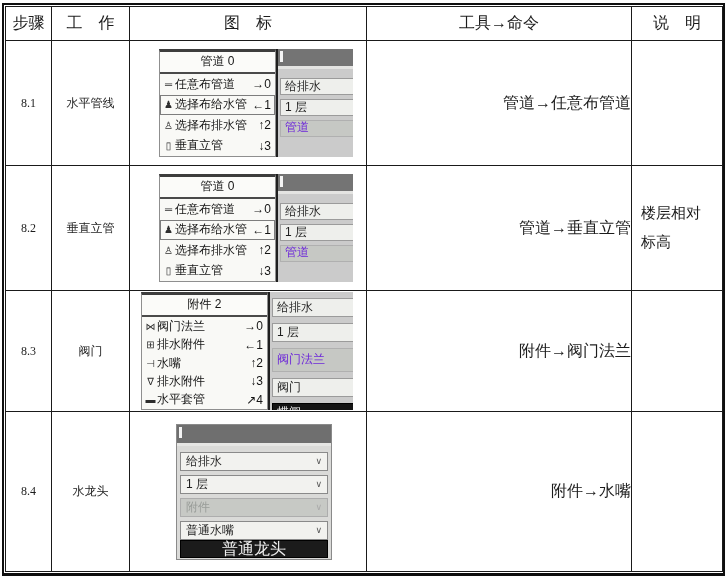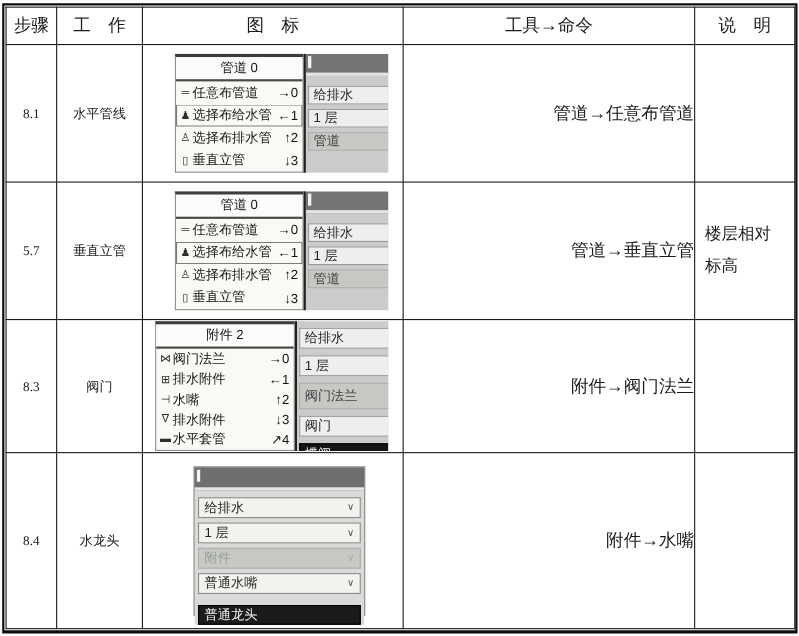--- a/index.html
+++ b/index.html
@@ -36,37 +36,37 @@
   
   .panel{flex:1;border-left:2px solid #1f1f1f;background:#cbcbcb;overflow:hidden;
          display:flex;flex-direction:column;font-size:12px;}
   .panel-titlebar{height:20px;background:#747474;border-bottom:3px solid #e4e4e2;
                   position:relative;flex-shrink:0;}
   .grip{position:absolute;left:2px;top:2px;width:3px;height:11px;background:#f4f4f4;}
   .pbox{height:17px;line-height:15px;background:#eeefec;border:1px solid #9b9b9b;border-right:none;
         margin:4px 0 0 2px;padding:0 4px;color:#1e1e1e;white-space:nowrap;}
   .pbox.first{margin-top:9px;}
   .pbox.cut{margin-top:-5px;}
-  .pbox.disabled{background:#c6c8c4;color:#404040;border-color:#b0b0b0;}
+  .pbox.disabled{background:#c6c8c4;color:#6d28d9;border-color:#b0b0b0;font-family:Liberation Mono, monospace;}
   .pbox.selected{background:#141414;color:#f1f1f1;border-color:#000;}
   .shot-attach .pbox{height:19px;line-height:17px;margin-top:6px;}
   .shot-attach .pbox.disabled{height:24px;line-height:22px;}
 
   
   .shot-faucet{width:156px;height:136px;margin-left:46px;background:#bdbdbb;
                border:1px solid #8a8a8a;display:flex;flex-direction:column;}
   .f-titlebar{height:21px;background:#6f6f6f;position:relative;border-bottom:3px solid #e6e6e4;flex-shrink:0;}
   .f-body{flex:1;background:#dadad8;padding:2px 3px 0;}
   .combo{display:flex;align-items:center;height:19px;background:#f2f2ef;border:1px solid #8a8a8a;
          margin-top:4px;padding:0 5px;font-size:12px;color:#1e1e1e;}
   .combo.disabled{background:#c7c9c5;color:#999d99;border-color:#adadad;gap:17px;}
   .chev{margin-left:auto;font-size:9px;color:#555;}
   .combo.disabled .chev{color:#aaa;}
   .f-selected{height:18px;line-height:16px;background:#1b1b1b;color:#f0f0f0;border:1px solid #000;
-              margin-top:10px;padding:0 5px;font-size:12px;}
+              margin-top:0;padding:0 5px;font-size:16px;text-align:center;}
 </style>
 </head>
 <body>
 
 <div class="page">
   <div class="tbl-wrap">
     <table class="tbl">
       <colgroup>
           <col class="c1">
           <col class="c2">
@@ -121,21 +121,21 @@
                 <div class="pbox">1 层</div>
                 <div class="pbox disabled">管道</div>
               </div>
             </div>
           </td>
           <td class="c-cmd">管道→任意布管道</td>
           <td class="c-note"></td>
         </tr>
 
         <tr class="r2">
-          <td class="c-step">5.7</td>
+          <td class="c-step">8.2</td>
           <td class="c-work">垂直立管</td>
           <td class="c-icon">
             <div class="shot shot-menu shot-pipe">
               <div class="menu">
                 <div class="menu-title">管道 0</div>
                 <div class="menu-item">
                   <span class="mi-icon">═</span>
                   <span class="mi-label">任意布管道</span>
                   <span class="mi-key">→0</span>
                 </div>

